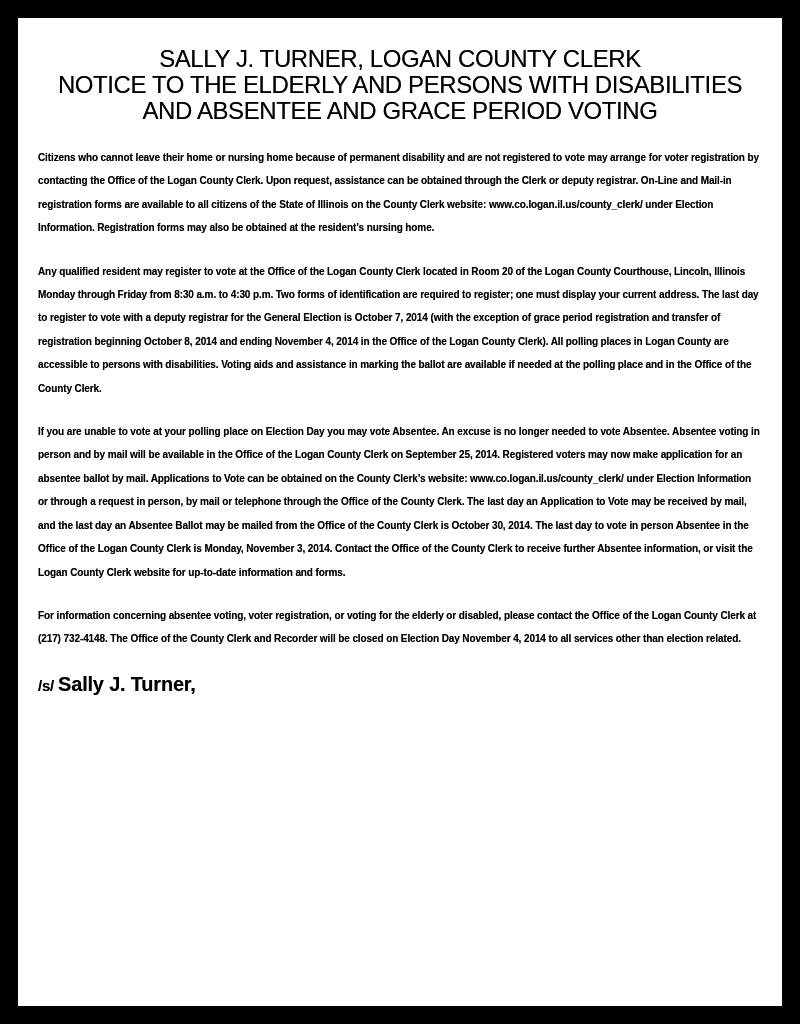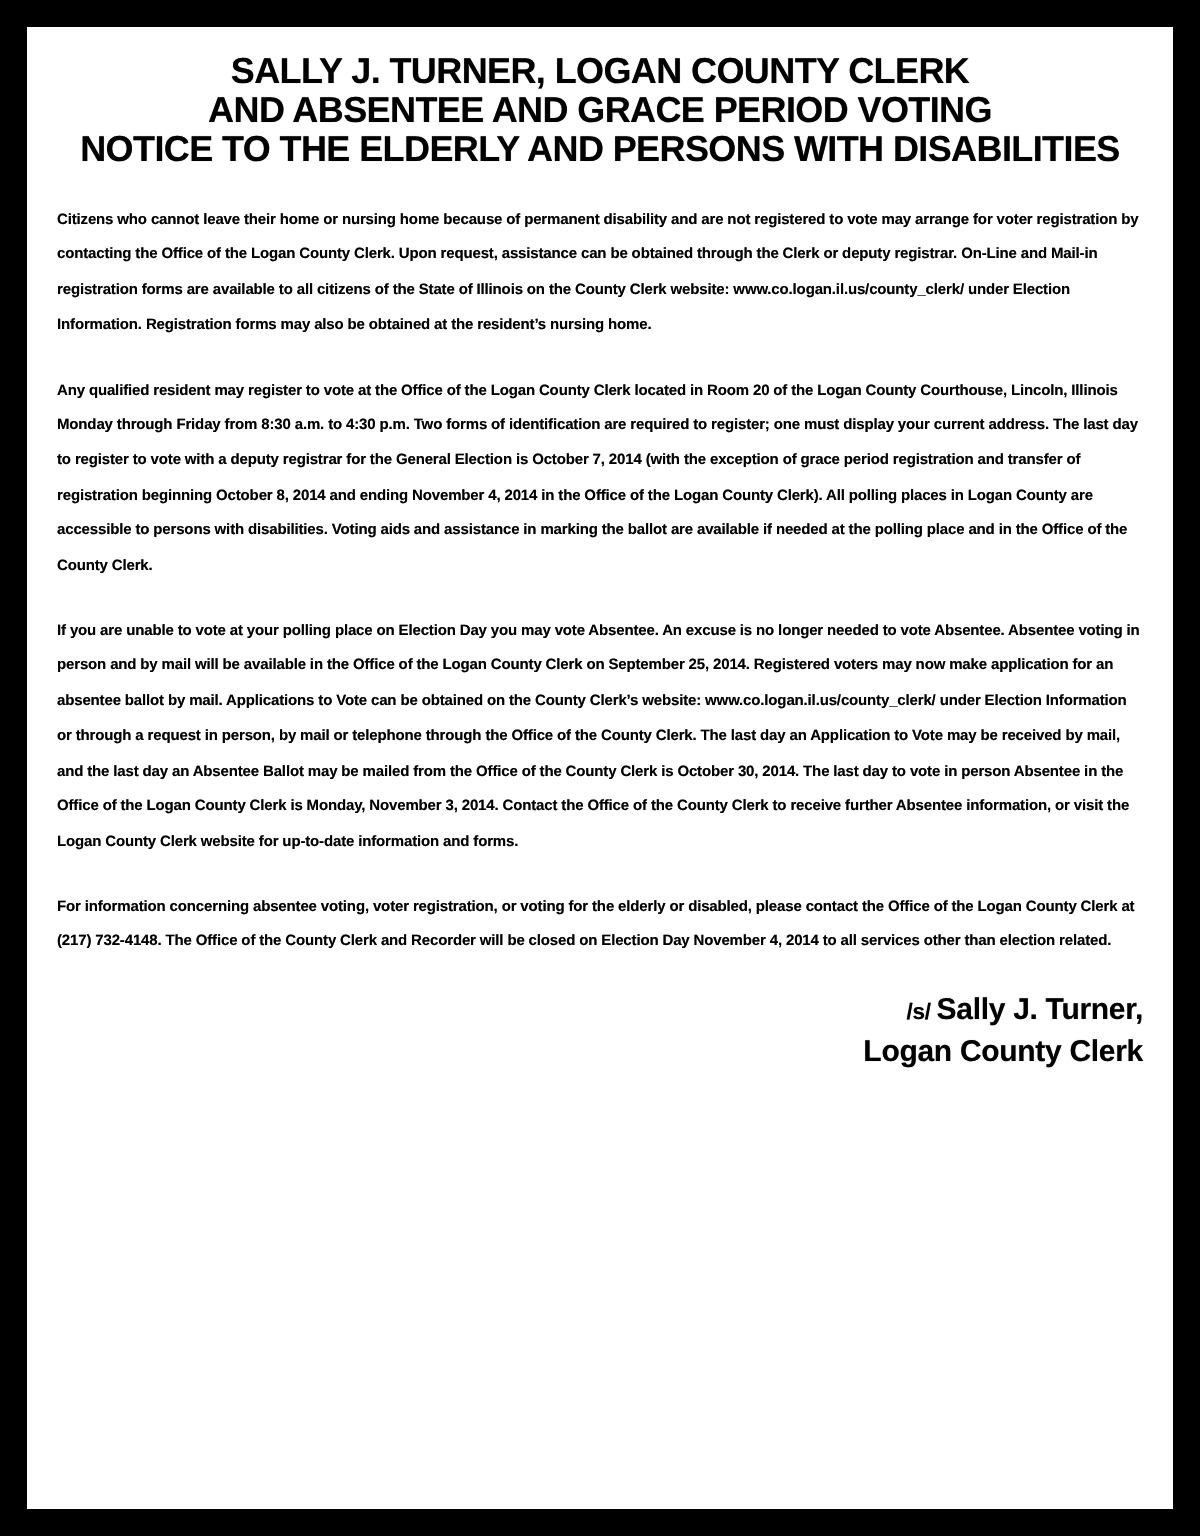--- a/index.html
+++ b/index.html
@@ -23,40 +23,40 @@
     width: 100%;
     height: 100%;
     box-sizing: border-box;
     background: #ffffff;
     color: #000000;
     padding: 15px 20px 0 20px;
     overflow: hidden;
   }
   .notice-header {
     text-align: center;
-    font-weight: 700;
+    font-weight: 400;
     font-size: 24px;
     line-height: 26px;
     letter-spacing: -0.4px;
-    margin-top: 2px;
+    margin-top: 13px;
     text-shadow: 0 0 0.5px rgba(0,0,0,0.55);
   }
   .notice-body {
     margin-top: 22px;
   }
   .notice-body p {
     font-size: 10px;
     font-weight: 700;
     line-height: 23.4px;
     letter-spacing: -0.1px;
     margin: 0 0 20px 0;
     text-shadow: 0 0 0.4px rgba(0,0,0,0.5);
   }
   .signature {
-    text-align: right;
+    text-align: left;
     font-weight: 700;
     margin-top: 2px;
     text-shadow: 0 0 0.5px rgba(0,0,0,0.55);
   }
   .sig-line {
     font-size: 20px;
     line-height: 26px;
     letter-spacing: -0.2px;
   }
   .s-mark {
@@ -65,32 +65,31 @@
   }
 </style>
 </head>
 <body>
 
 <div class="frame">
   <div class="page">
 
     <header class="notice-header">
       <div>SALLY J. TURNER, LOGAN COUNTY CLERK</div>
+      <div>NOTICE TO THE ELDERLY AND PERSONS WITH DISABILITIES</div>
       <div>AND ABSENTEE AND GRACE PERIOD VOTING</div>
-      <div>NOTICE TO THE ELDERLY AND PERSONS WITH DISABILITIES</div>
     </header>
 
     <main class="notice-body">
       <p>Citizens who cannot leave their home or nursing home because of permanent disability and are not registered to vote may arrange for voter registration by contacting the Office of the Logan County Clerk.  Upon request, assistance can be obtained through the Clerk or deputy registrar. On-Line and Mail-in registration forms are available to all citizens of the State of Illinois on the County Clerk website: www.co.logan.il.us/county_clerk/ under Election Information. Registration forms may also be obtained at the resident’s nursing home.</p>
       <p>Any qualified resident may register to vote at the Office of the Logan County Clerk located in Room 20 of the Logan County Courthouse, Lincoln, Illinois Monday through Friday from 8:30 a.m. to 4:30 p.m.  Two forms of identification are required to register; one must display your current address. The last day to register to vote with a deputy registrar for the General Election is October 7, 2014 (with the exception of grace period registration and transfer of registration beginning October 8, 2014 and ending November 4, 2014 in the Office of the Logan County Clerk). All polling places in Logan County are accessible to persons with disabilities. Voting aids and assistance in marking the ballot are available if needed at the polling place and in the Office of the County Clerk.</p>
       <p>If you are unable to vote at your polling place on Election Day you may vote Absentee.  An excuse is no longer needed to vote Absentee.  Absentee voting in person and by mail will be available in the Office of the Logan County Clerk on September 25, 2014.  Registered voters may now make application for an absentee ballot by mail.  Applications to Vote can be obtained on the County Clerk’s website: www.co.logan.il.us/county_clerk/ under Election Information or through a request in person, by mail or telephone through the Office of the County Clerk.  The last day an Application to Vote may be received by mail, and the last day an Absentee Ballot may be mailed from the Office of the County Clerk is October 30, 2014. The last day to vote in person Absentee in the Office of the Logan County Clerk is Monday, November 3, 2014.  Contact the Office of the County Clerk to receive further Absentee information, or visit the Logan County Clerk website for up-to-date information and forms.</p>
       <p>For information concerning absentee voting, voter registration, or voting for the elderly or disabled, please contact the Office of the Logan County Clerk at (217) 732-4148. The Office of the County Clerk and Recorder will be closed on Election Day November 4, 2014 to all services other than election related.</p>
     </main>
 
     <footer class="signature">
       <div class="sig-line">
         <span class="s-mark">/s/</span><span>Sally J. Turner,</span>
       </div>
-      <div class="sig-line">Logan County Clerk</div>
     </footer>
 
   </div>
 </div>
 
 </body></html>

